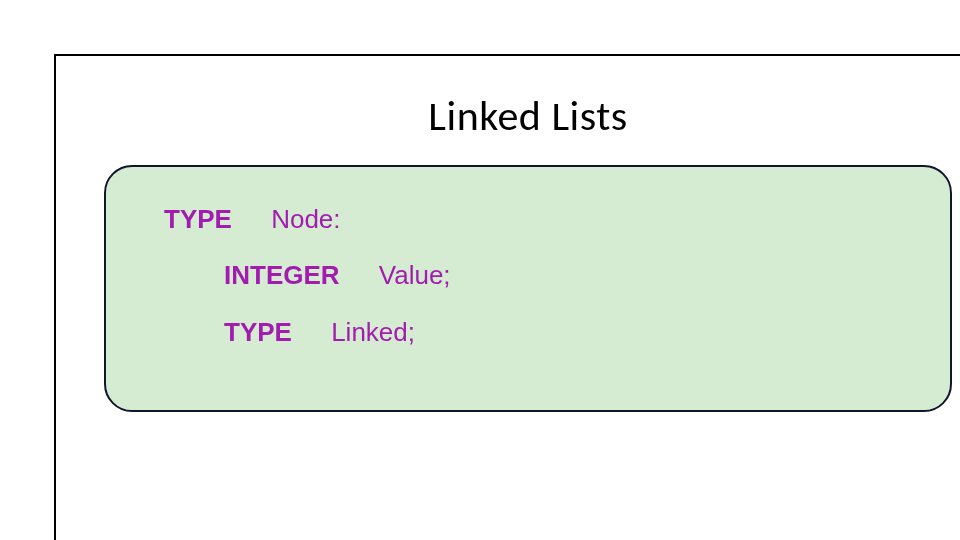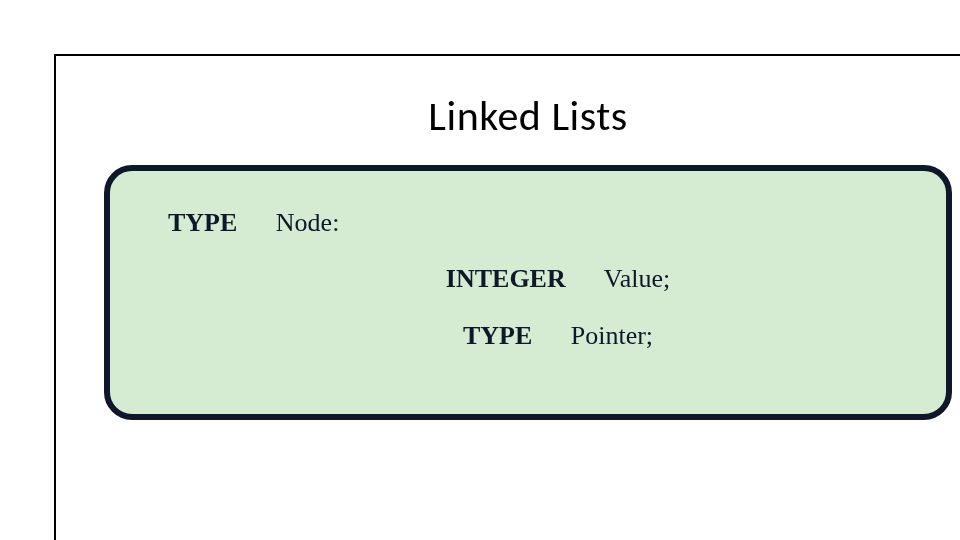--- a/index.html
+++ b/index.html
@@ -23,47 +23,46 @@
     }
     .title {
       text-align: center;
       font-size: 42px;
       font-weight: 400;
       color: #000;
       margin-bottom: 24px;
       letter-spacing: 0.5px;
     }
     .code-box {
-      border: 6px solid #0f172a;
+      border: 2px solid #0f172a;
       border-radius: 28px;
       background: #d5ecd3;
       padding: 16px 26px 42px 26px;
-      font-family: Liberation Serif, serif;
+      font-family: Liberation Sans, sans-serif;
       font-size: 26px;
       line-height: 1.55;
-      color: #0f172a;
+      color: #a21caf;
     }
     .kw {
       font-weight: bold;
     }
     .indent {
       padding-left: 60px;
-      text-align: center;
     }
   </style>
 </head>
 <body>
 
 <div class="slide-frame">
   <h1 class="title">Linked Lists</h1>
 
   <div class="code-box">
     <div class="code-line">
       <span class="kw">TYPE</span><span> Node:</span>
     </div>
     <div class="code-line indent">
       <span class="kw">INTEGER</span><span> Value;</span>
     </div>
     <div class="code-line indent">
-      <span class="kw">TYPE</span><span> Pointer;</span>
+      <span class="kw">TYPE</span><span> Linked;</span>
     </div>
   </div>
 </div>
 
 </body></html>

